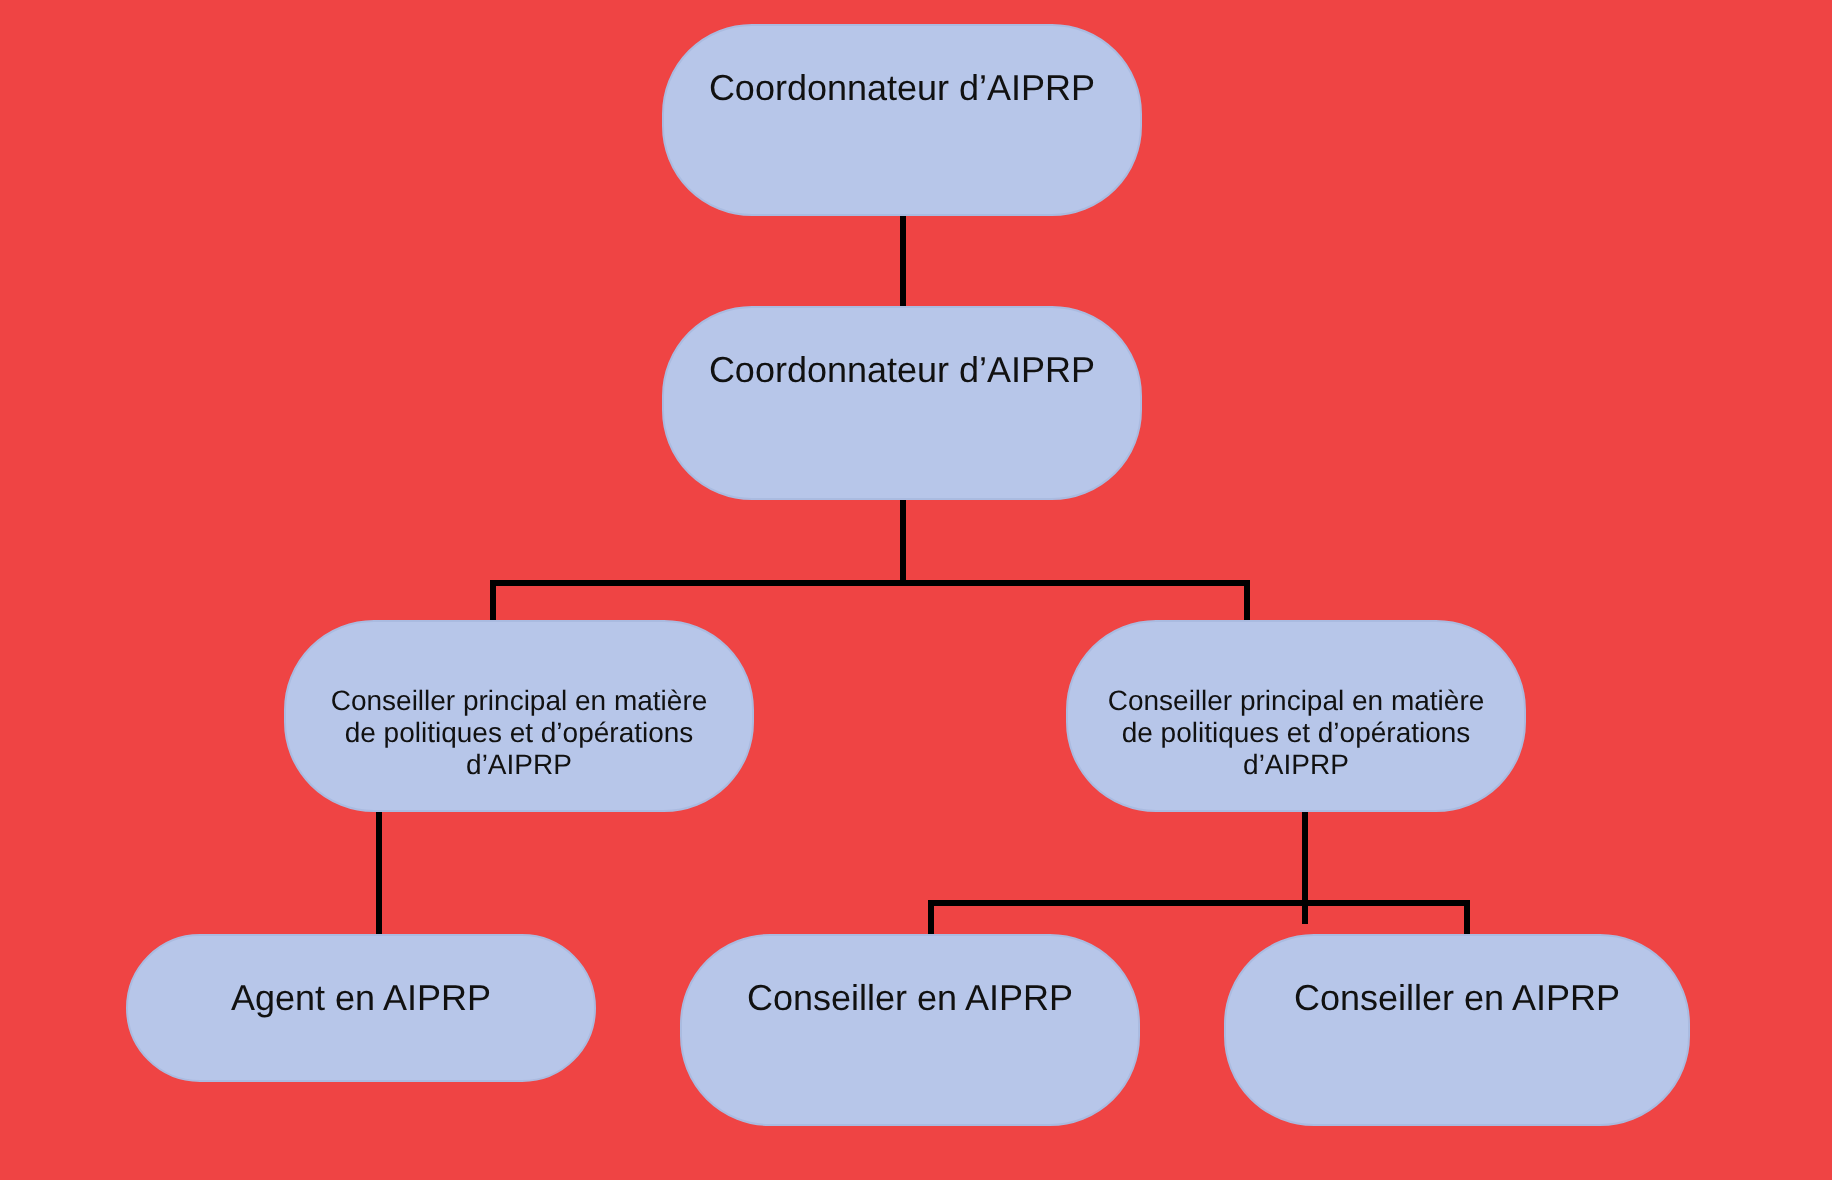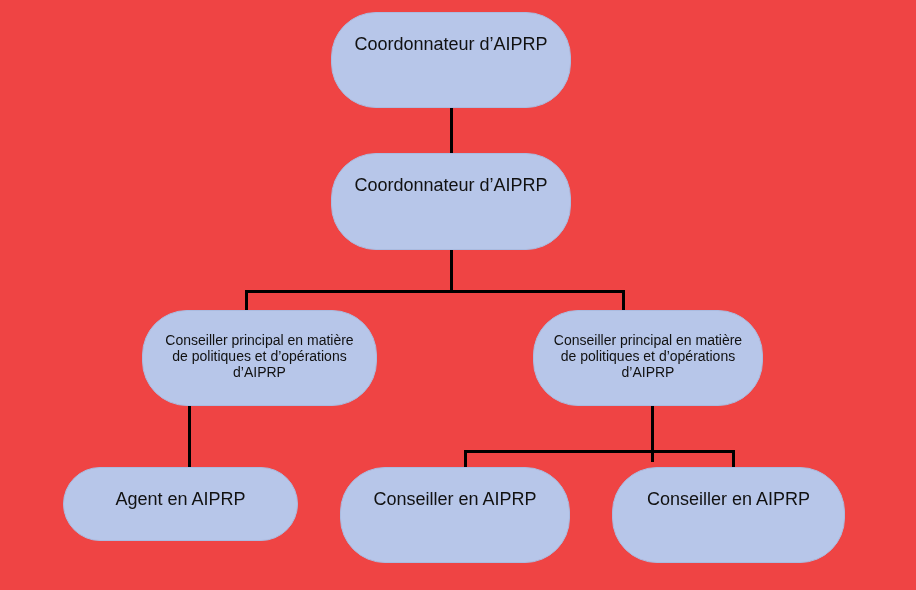--- a/index.html
+++ b/index.html
@@ -30,21 +30,21 @@
   .node .node-label {
     display: block;
     white-space: pre-line;
     font-size: 18px;
     line-height: 22px;
     padding-top: 20px;
   }
   .node.small .node-label {
     font-size: 14px;
     line-height: 16px;
-    padding-top: 21px;
+    padding-top: 31px;
   }
   .edge {
     position: absolute;
     background: #000000;
   }
   .edge.v { width: 3px; }
   .edge.h { height: 3px; }
 </style>
 </head>
 <body>

